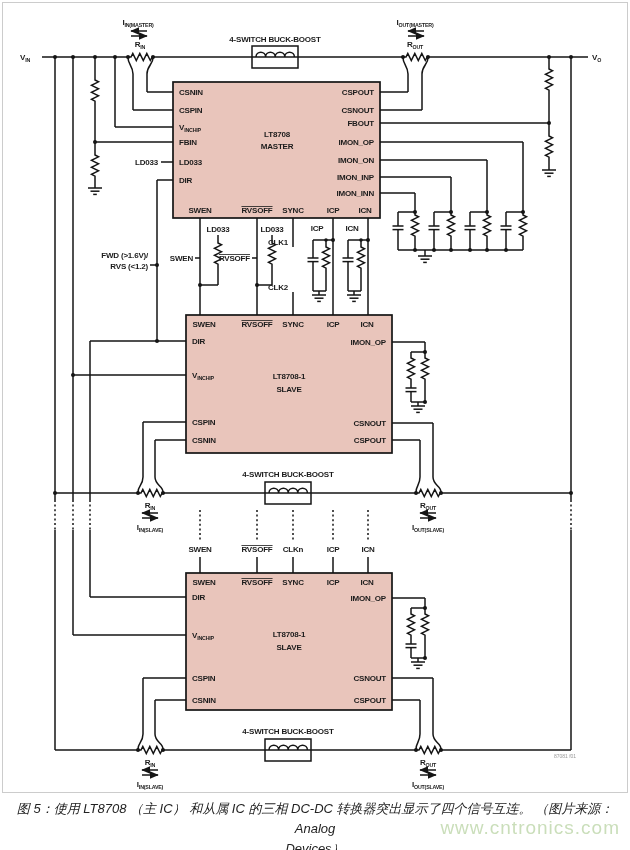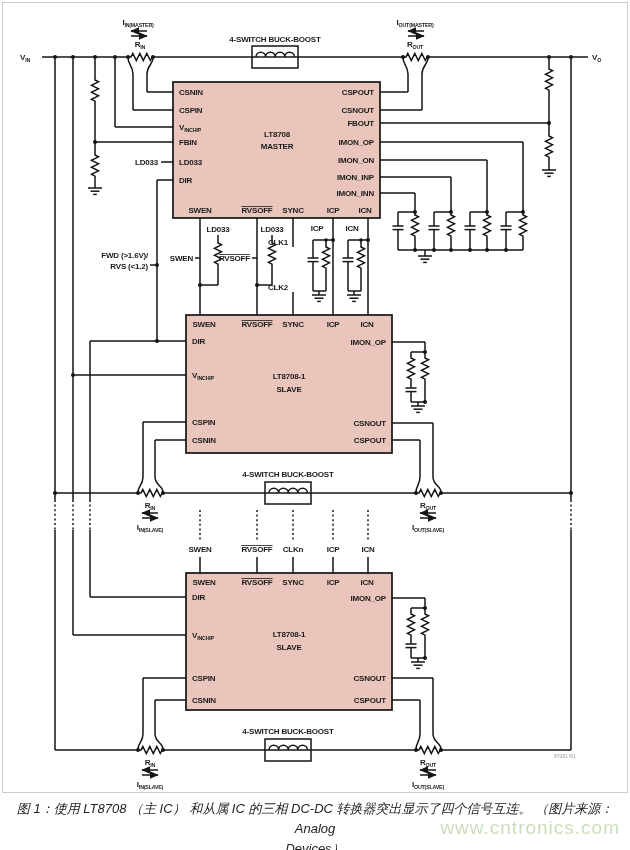--- a/index.html
+++ b/index.html
@@ -461,17 +461,17 @@
     <text x="150" y="787" text-anchor="middle"><tspan>I</tspan><tspan class="sub" dy="1.8">IN(SLAVE)</tspan></text>
     <text x="428" y="765" text-anchor="middle"><tspan>R</tspan><tspan class="sub" dy="1.8">OUT</tspan></text>
     <line x1="436" y1="770" x2="420" y2="770" marker-end="url(#ah)"></line>
     <line x1="420" y1="775" x2="436" y2="775" marker-end="url(#ah)"></line>
     <text x="428" y="787" text-anchor="middle"><tspan>I</tspan><tspan class="sub" dy="1.8">OUT(SLAVE)</tspan></text>
     <text x="565" y="758" text-anchor="middle" class="tiny">87081 f01</text>
   </g>
 </svg>
 
 <div class="caption">
-  <div>图 1：使用 LT8708 （主 IC） 和从属 IC 的三相 DC-DC 转换器突出显示了四个信号互连。 （图片来源：Analog</div>
+  <div>图 5：使用 LT8708 （主 IC） 和从属 IC 的三相 DC-DC 转换器突出显示了四个信号互连。 （图片来源：Analog</div>
   <div>Devices）</div>
 </div>
 <div class="watermark">www.cntronics.com</div>
 </div>
 
 </body></html>

